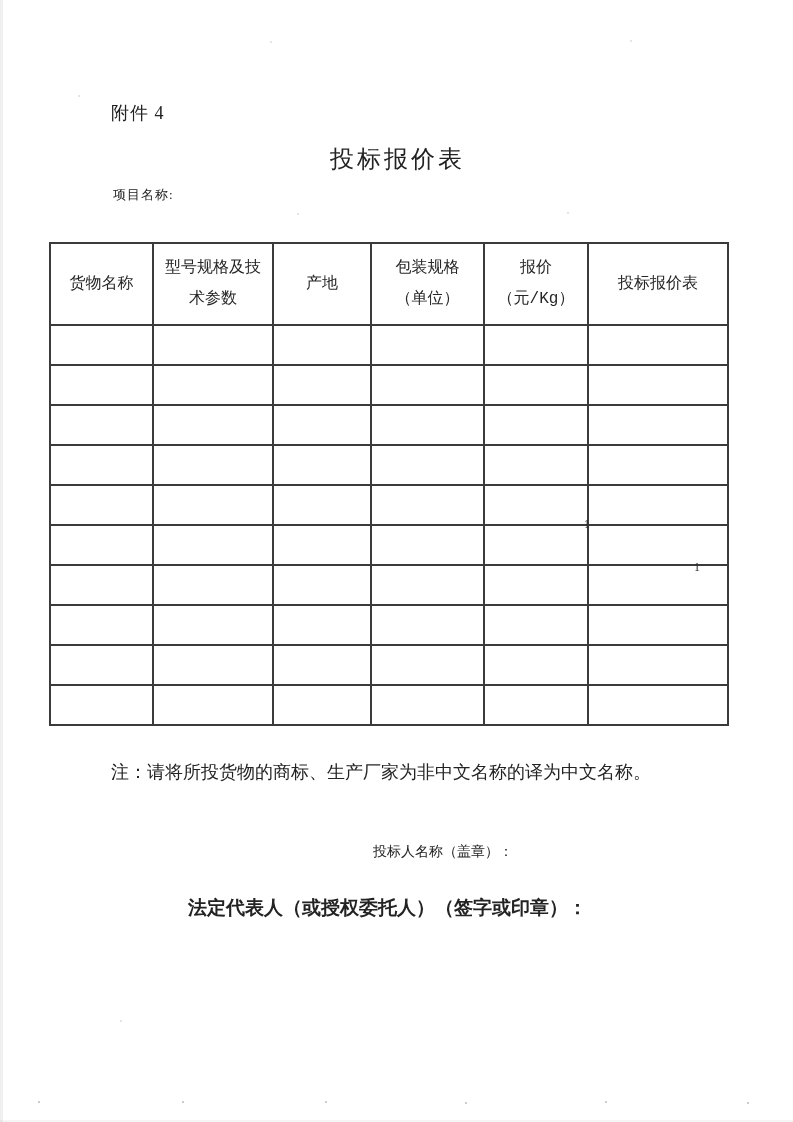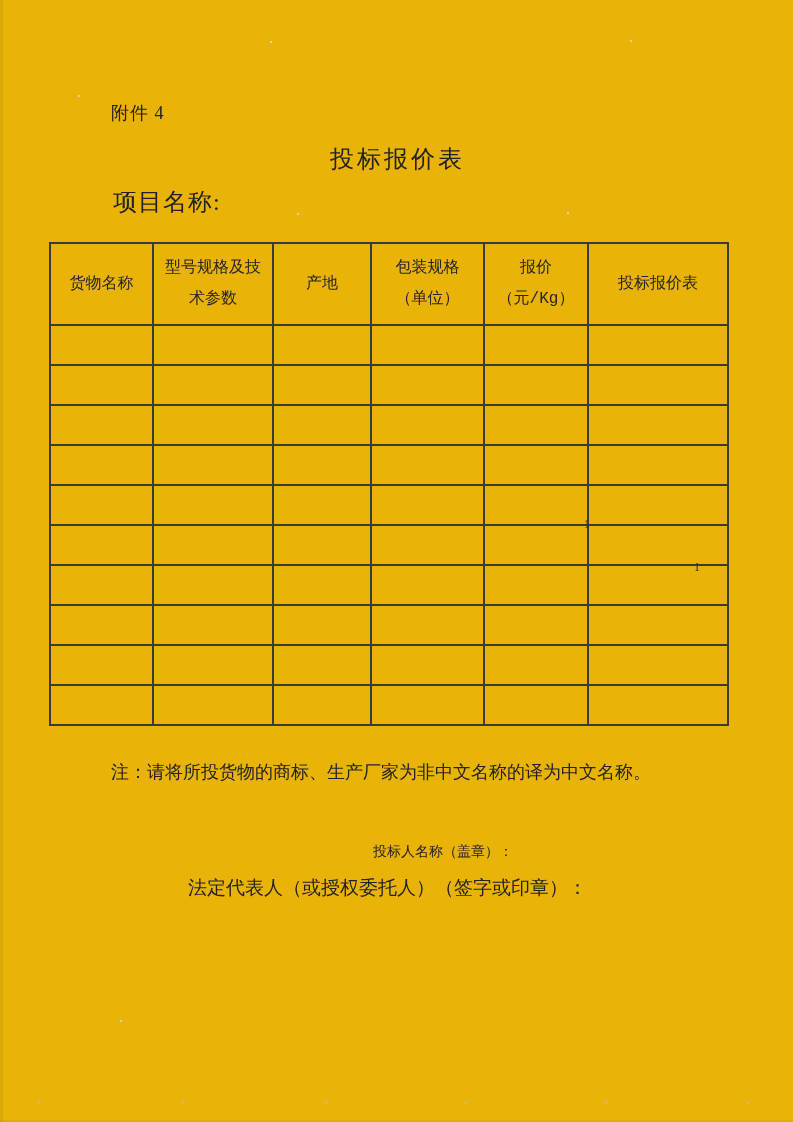--- a/index.html
+++ b/index.html
@@ -1,21 +1,21 @@
 <!DOCTYPE html>
 <html><head>
 <meta charset="utf-8">
 <style>
   html, body { margin: 0; padding: 0; background: #888; }
   .page {
     position: relative;
     width: 793px;
     height: 1122px;
     margin: 0 auto;
-    background: #eab308;
+    background: #ffffff;
     font-family: "Liberation Serif", serif;
     color: #222;
     overflow: hidden;
   }
   
   .edge-left {
     position: absolute; left: 0; top: 0; width: 3px; height: 100%;
     background: rgba(0,0,0,0.06);
   }
   .edge-bottom {
@@ -27,21 +27,21 @@
     position: absolute; left: 111px; top: 101px;
     font-size: 18px; letter-spacing: 1px; white-space: nowrap;
   }
   .doc-title {
     position: absolute; left: 1px; top: 143px; width: 100%;
     text-align: center; font-size: 24px; letter-spacing: 3px;
     white-space: nowrap;
   }
   .project-label {
     position: absolute; left: 113px; top: 186px;
-    font-size: 24px; letter-spacing: 1px; white-space: nowrap;
+    font-size: 13px; letter-spacing: 1px; white-space: nowrap;
   }
 
   .quote-table {
     position: absolute; left: 49px; top: 242px;
     width: 678px;
     border-collapse: collapse;
     table-layout: fixed;
   }
   .quote-table th, .quote-table td {
     border: 2px solid #3b3b3b;
@@ -58,22 +58,22 @@
 
   .note-text {
     position: absolute; left: 111px; top: 760px;
     font-size: 18px; white-space: nowrap; color: #232323;
   }
   .bidder-line {
     position: absolute; left: 373px; top: 843px;
     font-size: 14px; white-space: nowrap; color: #232323;
   }
   .legal-line {
-    position: absolute; left: 188px; top: 875px;
-    font-size: 19px; white-space: nowrap; color: #232323;
+    position: absolute; left: 188px; top: 895px;
+    font-size: 19px; white-space: nowrap; color: #232323; font-weight: bold;
   }
 
   .scan-mark {
     position: absolute;
     font-size: 12px;
     line-height: 12px;
     color: #2c2c2c;
     font-family: "Liberation Serif", serif;
   }
   .mark-1 { left: 584px; top: 518px; }

